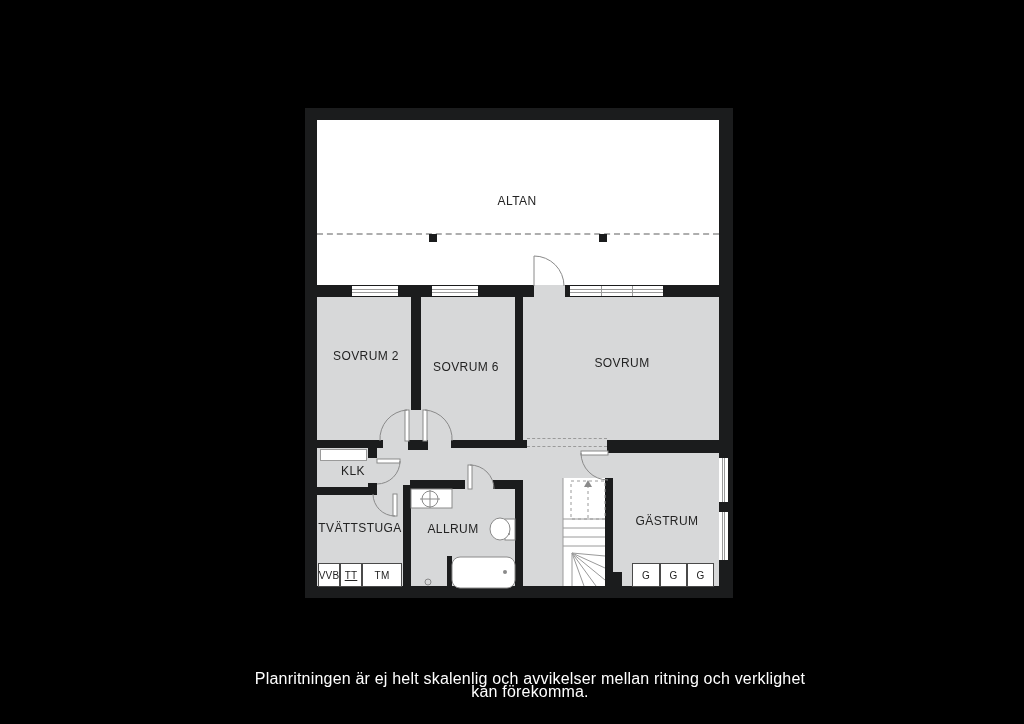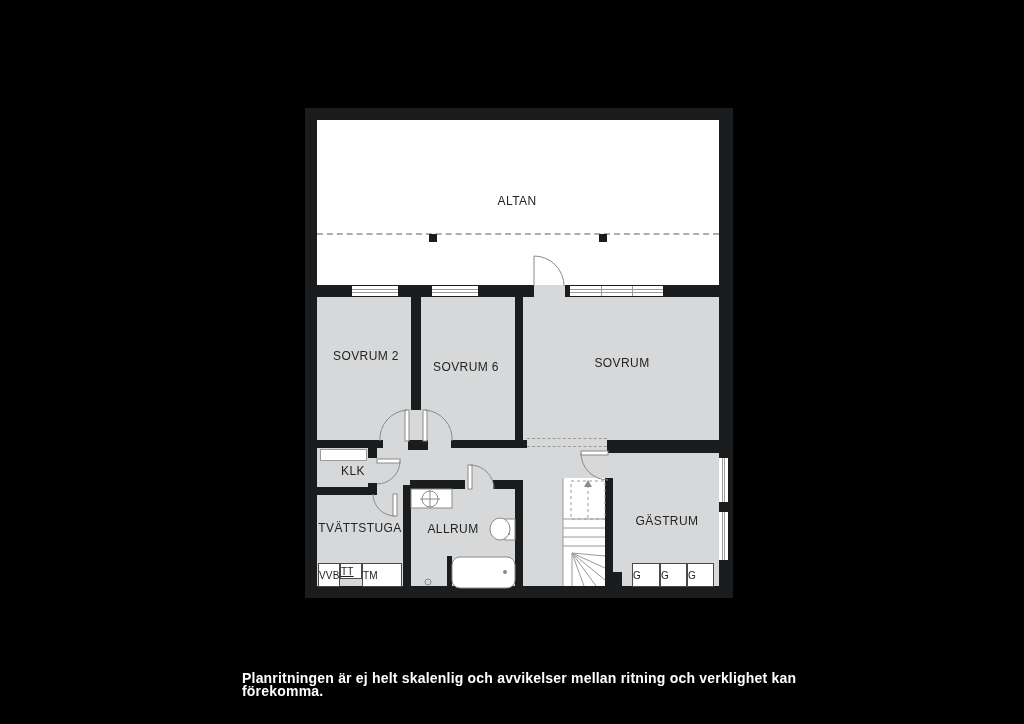--- a/index.html
+++ b/index.html
@@ -12,31 +12,31 @@
   .fill-rooms{background:#d7d8d9;}
   .wall{background:#1b1c1d;}
   .window{background:#fff;box-sizing:border-box;}
   .window .glz{position:absolute;left:0;right:0;top:3px;bottom:3px;
                border-top:1px solid #9a9a9a;border-bottom:1px solid #9a9a9a;}
   .vwindow{background:#fff;box-sizing:border-box;}
   .vwindow .glz{position:absolute;top:0;bottom:0;left:3px;right:3px;
                 border-left:1px solid #9a9a9a;border-right:1px solid #9a9a9a;}
   .mullion{position:absolute;top:0;bottom:0;width:1px;background:#9a9a9a;}
   .box{background:#fff;border:1px solid #4a4a4a;box-sizing:border-box;
-       display:flex;align-items:center;justify-content:flex-start;
+       display:flex;align-items:center;justify-content:center;
        font-size:10px;color:#222;letter-spacing:.2px;}
   .band{background:#fff;border:1px solid #9a9a9a;box-sizing:border-box;}
   .dash-rail{border-top:2px dashed #aeaeae;height:0;}
   .post{background:#1b1c1d;}
   .open-dash{border-top:1.5px dashed #9a9a9a;border-bottom:1.5px dashed #9a9a9a;
              box-sizing:border-box;background:transparent;}
   .room-label{color:#232323;font-size:12px;letter-spacing:.4px;white-space:nowrap;
               transform:translate(-50%,-50%);}
-  .caption{left:242px;top:672px;width:576px;color:#fff;
-           font-size:14px;font-weight:bold;line-height:13px;letter-spacing:.2px;}
+  .caption{left:242px;top:672px;width:576px;text-align:center;color:#fff;
+           font-size:16px;font-weight:normal;line-height:13px;letter-spacing:.2px;}
   svg{display:block;}
 </style>
 </head>
 <body>
 
 <div class="stage">
 
 
   <div class="abs plan">
 
@@ -94,21 +94,21 @@
         <div class="glz"></div>
       </div>
 
     <div class="abs" style="left:258px;top:370px;width:42px;height:108px;background:#fff;"></div>
 
     <div class="abs band" style="left:15px;top:341px;width:47px;height:12px;"></div>
 
     <div class="abs box" style="left:13px;top:455px;width:22px;height:24px;">
         <span>VVB</span>
       </div>
-    <div class="abs box" style="left:35px;top:455px;width:22px;height:16px;text-decoration:underline;">
+    <div class="abs box" style="left:35px;top:455px;width:22px;height:24px;text-decoration:underline;">
         <span>TT</span>
       </div>
     <div class="abs box" style="left:57px;top:455px;width:40px;height:24px;">
         <span>TM</span>
       </div>
 
     <div class="abs box" style="left:327px;top:455px;width:28px;height:24px;">
         <span>G</span>
       </div>
     <div class="abs box" style="left:355px;top:455px;width:27px;height:24px;">

